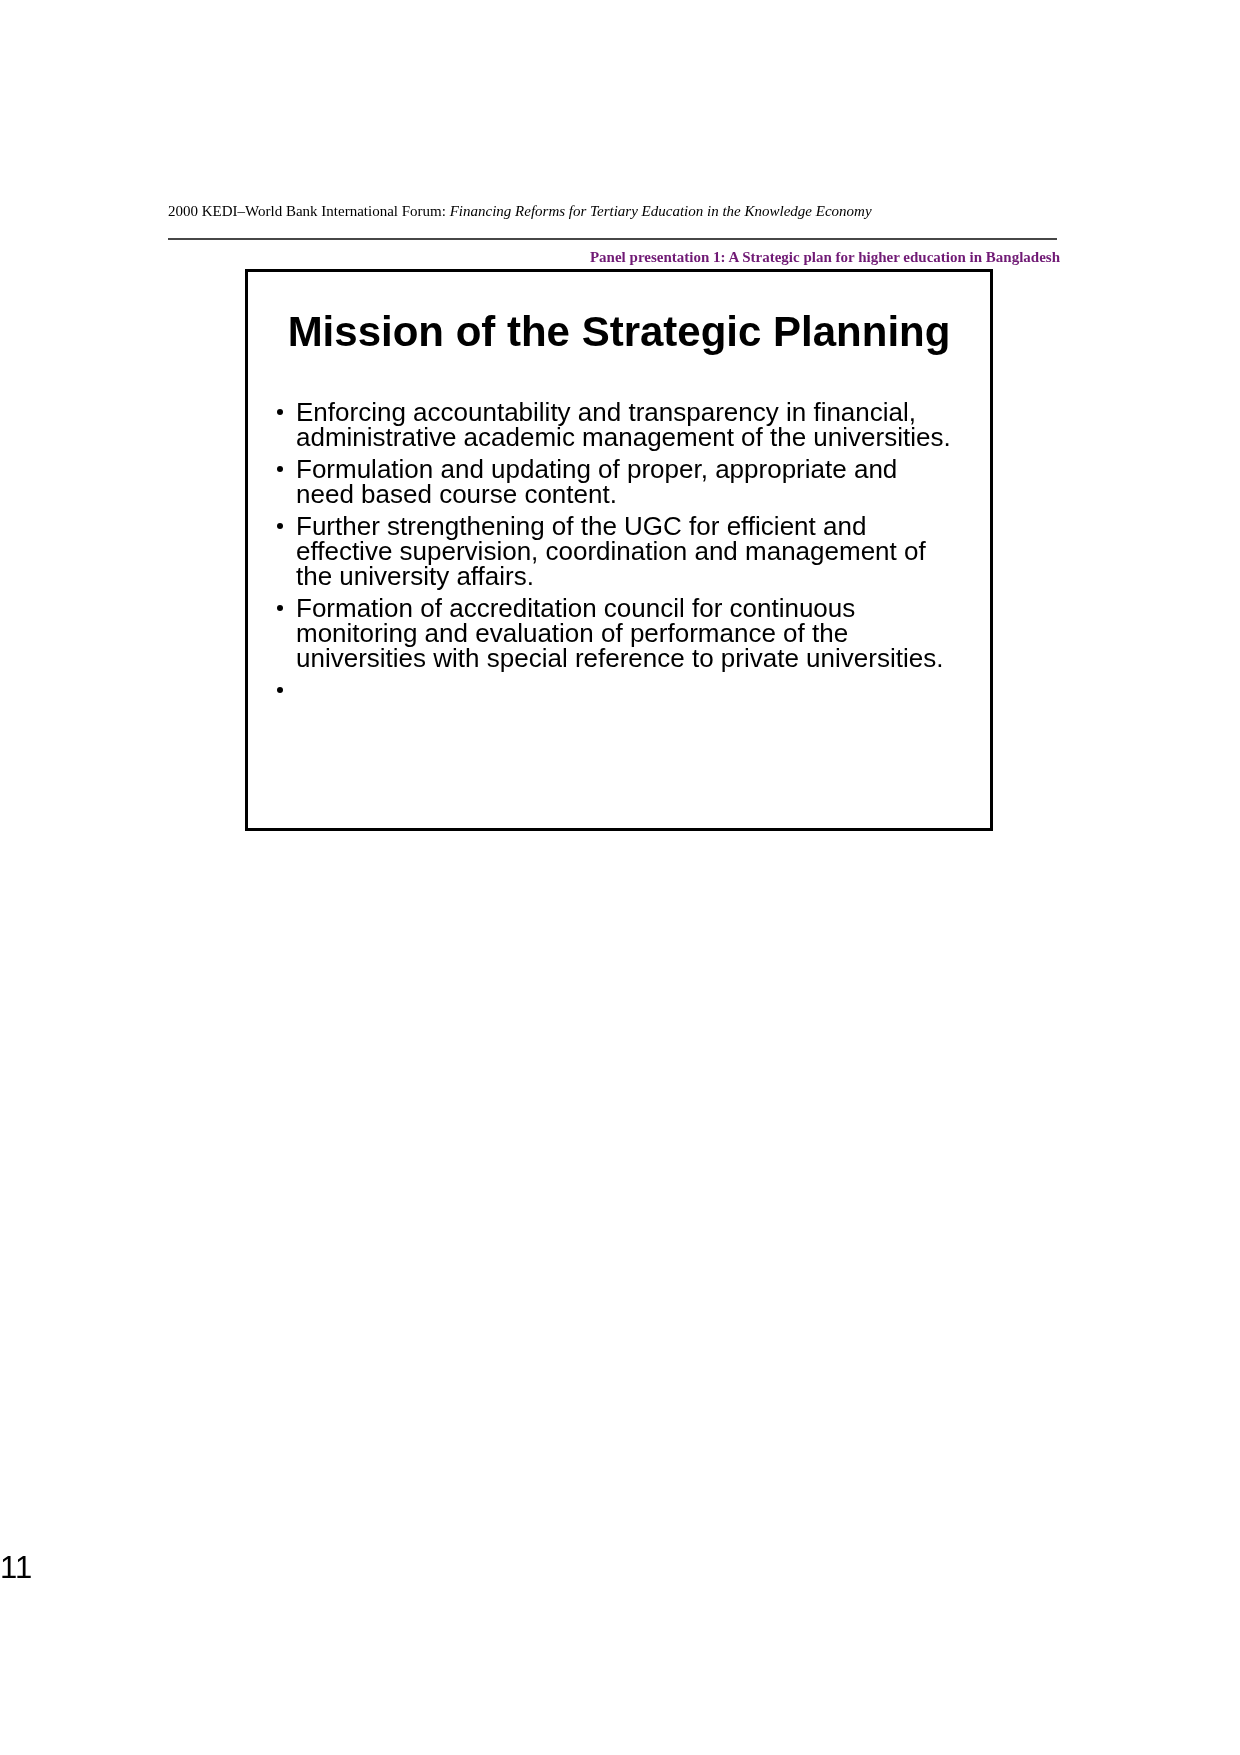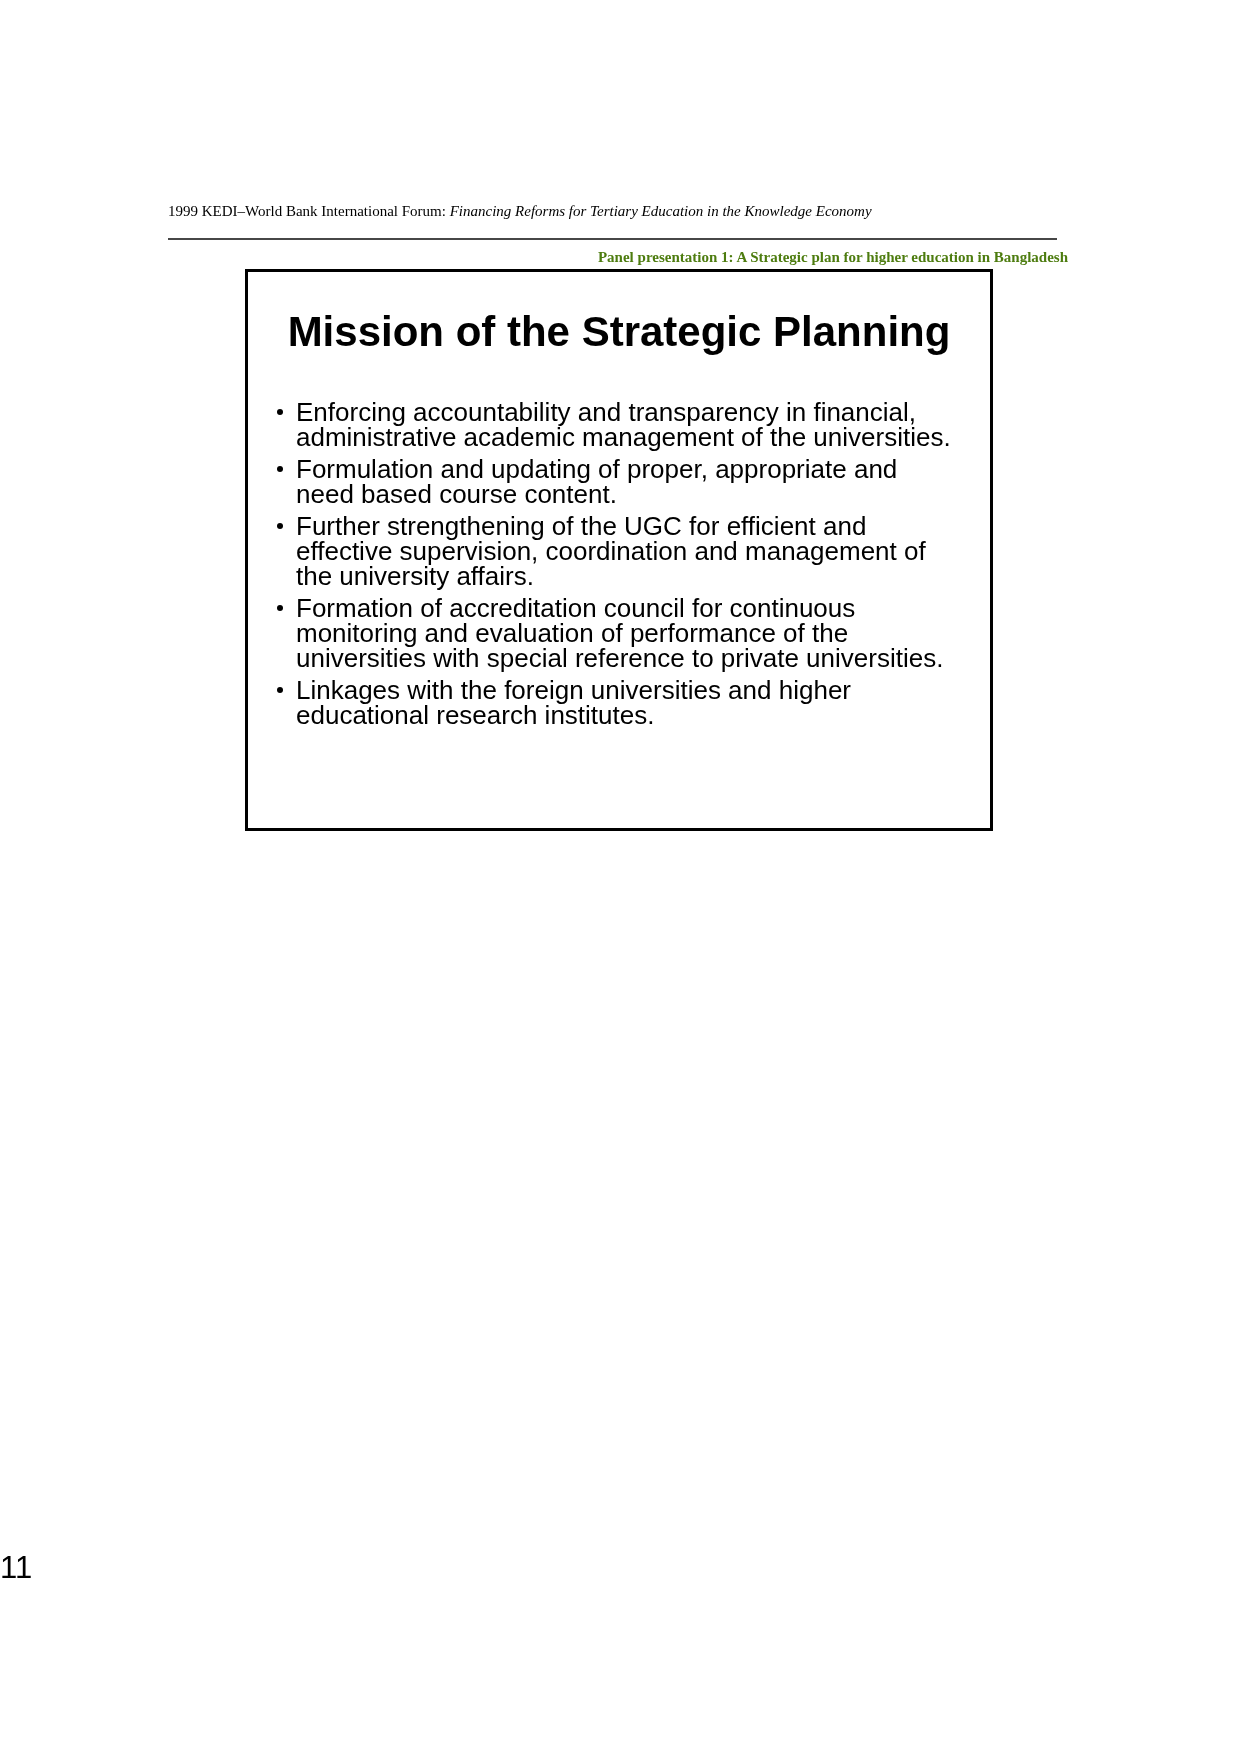--- a/index.html
+++ b/index.html
@@ -32,28 +32,28 @@
   .separator-line {
     position: absolute;
     left: 168px;
     top: 238px;
     width: 889px;
     height: 2px;
     background: #474747;
   }
   .doc-subheader {
     position: absolute;
-    left: 168px;
+    left: 160px;
     top: 248px;
     width: 900px;
     text-align: right;
     font-size: 15px;
     font-weight: bold;
     line-height: 18px;
-    color: #4d7c0f;
+    color: #701a75;
   }
   .slide-box {
     position: absolute;
     left: 245px;
     top: 269px;
     width: 748px;
     height: 562px;
     border: 3px solid #000000;
     background: #ffffff;
     box-sizing: border-box;
@@ -103,21 +103,21 @@
     font-size: 31px;
     line-height: 36px;
     color: #000000;
   }
 </style>
 </head>
 <body>
 
 <div class="page">
 
-  <div class="doc-header"><span>1999 KEDI–World Bank International Forum: </span><span class="italic-part">Financing Reforms for Tertiary Education in the Knowledge Economy</span></div>
+  <div class="doc-header"><span>2000 KEDI–World Bank International Forum: </span><span class="italic-part">Financing Reforms for Tertiary Education in the Knowledge Economy</span></div>
 
   <div class="separator-line"></div>
 
   <div class="doc-subheader">Panel presentation 1: A Strategic plan for higher education in Bangladesh</div>
 
   <div class="slide-box">
     <h1 class="slide-title">Mission of the Strategic Planning</h1>
 
     <ul class="bullet-list">
       <li>
@@ -137,21 +137,19 @@
 the university affairs.</span>
       </li>
       <li>
         <span class="bullet-dot"></span>
         <span class="bullet-text">Formation of accreditation council for continuous
 monitoring and evaluation of performance of the
 universities with special reference to private universities.</span>
       </li>
       <li>
         <span class="bullet-dot"></span>
-        <span class="bullet-text">Linkages with the foreign universities and higher
-educational research institutes.</span>
       </li>
     </ul>
   </div>
 
   <div class="page-number">11</div>
 
 </div>
 
 </body></html>

